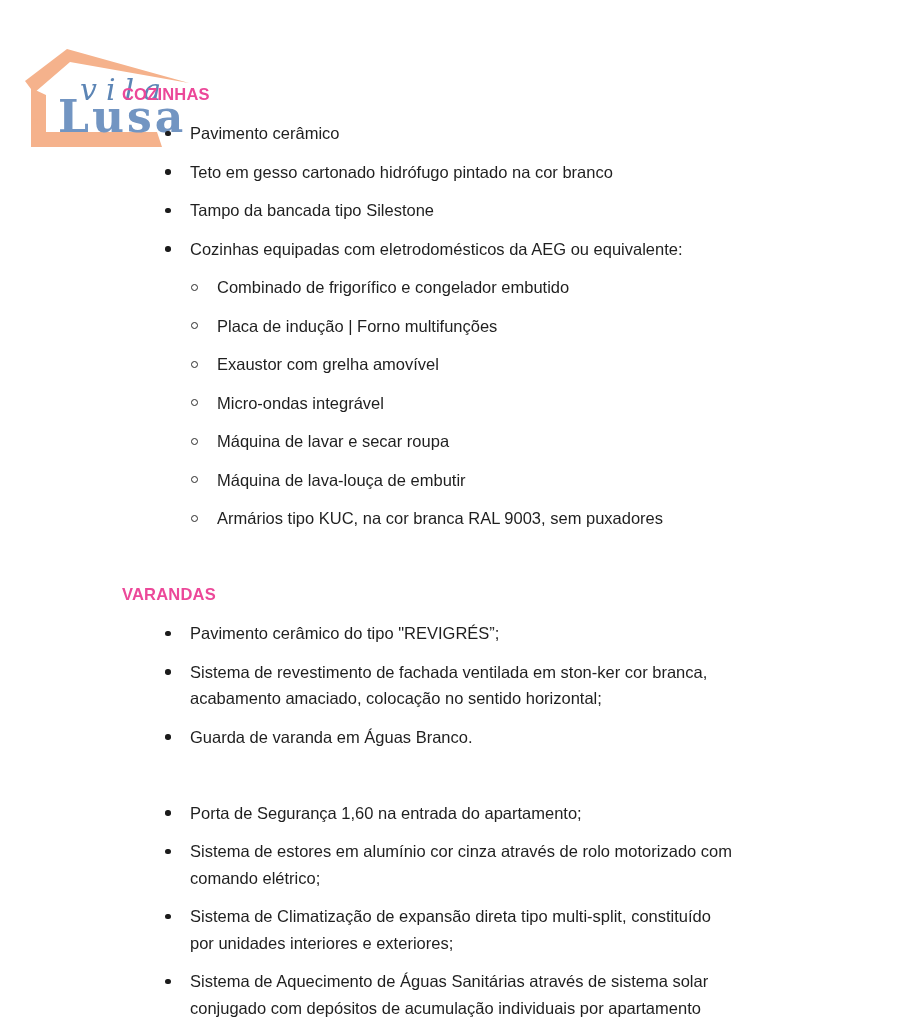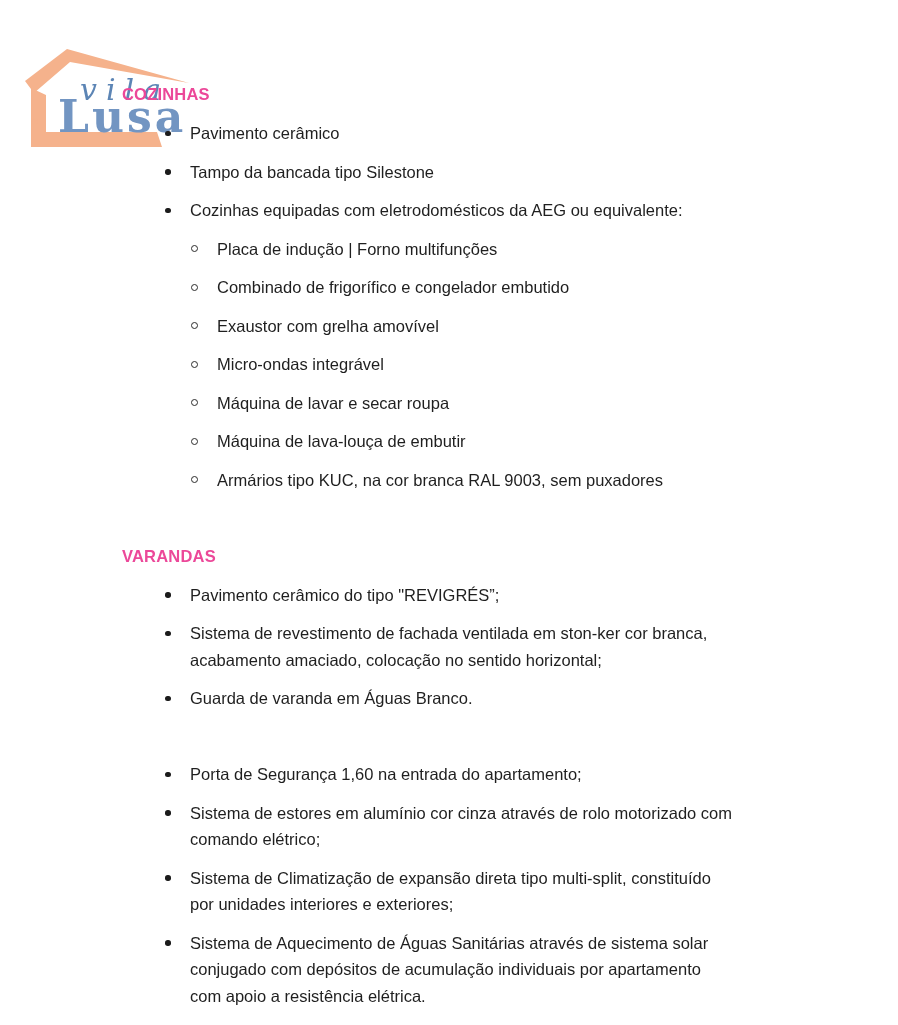--- a/index.html
+++ b/index.html
@@ -59,28 +59,29 @@
       <text x="46" y="86" font-size="44" font-weight="bold" letter-spacing="3" font-family="'DejaVu Serif',serif" fill="#7295C2">Lusa</text>
     </svg>
   </div>
 
   <div class="content" id="sections">
   <section class="section">
     <h2>COZINHAS</h2>
     <ul>
   <li class="li1"><span class="txt">Pavimento cerâmico</span></li>
 
+  <li class="li1"><span class="txt">Teto em gesso cartonado hidrófugo pintado na cor branco</span></li>
 
   <li class="li1"><span class="txt">Tampo da bancada tipo Silestone</span></li>
 
   <li class="li1"><span class="txt">Cozinhas equipadas com eletrodomésticos da AEG ou equivalente:</span></li>
 
+  <li class="li2"><span class="txt">Combinado de frigorífico e congelador embutido</span></li>
+
   <li class="li2"><span class="txt">Placa de indução | Forno multifunções</span></li>
-
-  <li class="li2"><span class="txt">Combinado de frigorífico e congelador embutido</span></li>
 
   <li class="li2"><span class="txt">Exaustor com grelha amovível</span></li>
 
   <li class="li2"><span class="txt">Micro-ondas integrável</span></li>
 
   <li class="li2"><span class="txt">Máquina de lavar e secar roupa</span></li>
 
   <li class="li2"><span class="txt">Máquina de lava-louça de embutir</span></li>
 
   <li class="li2"><span class="txt">Armários tipo KUC, na cor branca RAL 9003, sem puxadores</span></li>

